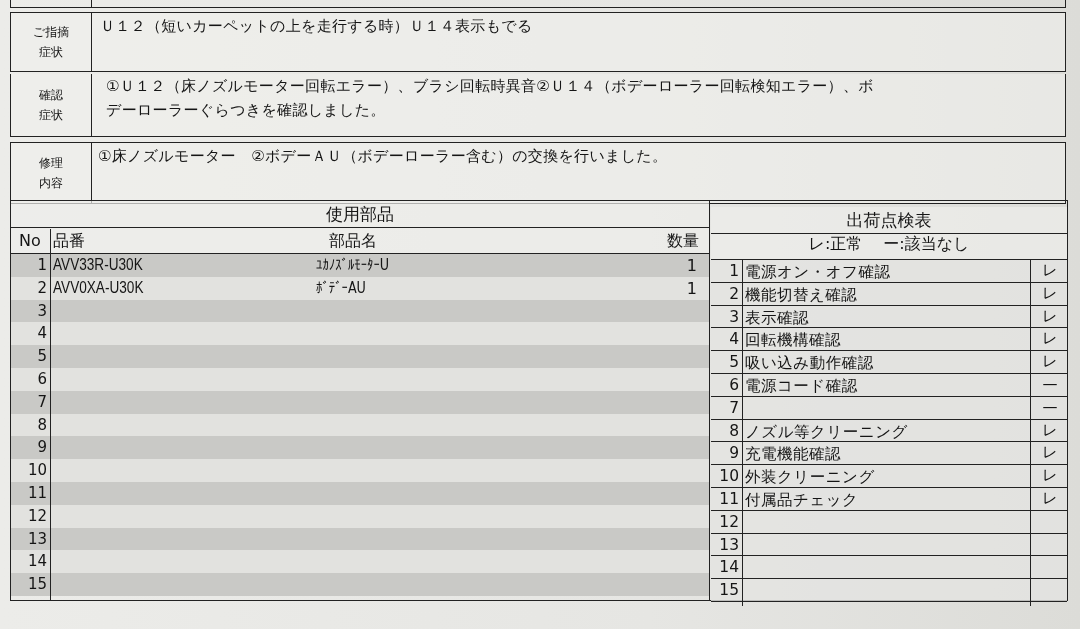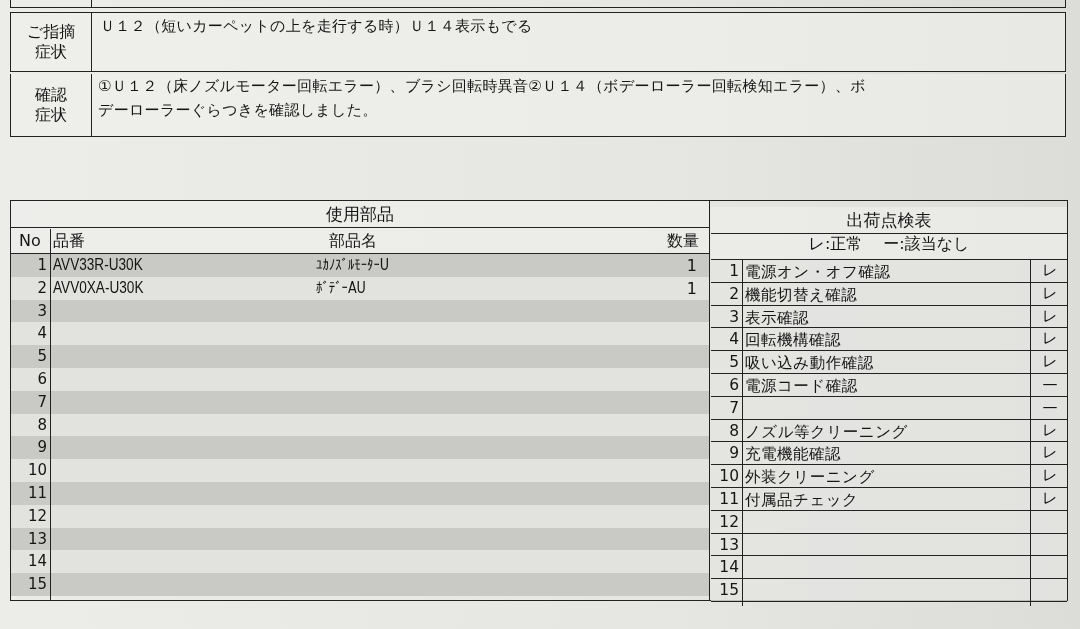--- a/index.html
+++ b/index.html
@@ -8,21 +8,21 @@
     background: #e9e9e6;
     font-family: "DejaVu Sans", "Liberation Sans", sans-serif;
     color: #151515;
     position: relative;
   }
   .page { position: absolute; inset: 0; background: linear-gradient(90deg, #ecece9 0%, #e6e6e3 60%, #dcdcd8 100%); }
   .topbox { position: absolute; left: 10px; top: -2px; width: 1054px; height: 9px; border: 1.5px solid #222; border-top: none; }
   .topbox .div { position: absolute; left: 80px; top: 0; bottom: 0; border-left: 1.5px solid #222; }
 
   .infobox { position: absolute; left: 10px; width: 1054px; border: 1.5px solid #222; background: rgba(240,240,237,0.6); display: flex; }
-  .infobox .label { width: 80px; border-right: 1.5px solid #222; display: flex; flex-direction: column; align-items: center; justify-content: center; font-size: 16px; line-height: 20px; }
+  .infobox .label { width: 80px; border-right: 1.5px solid #222; display: flex; flex-direction: column; align-items: center; justify-content: center; font-size: 12px; line-height: 20px; }
   .infobox .content { flex: 1; padding: 0 8px; font-size: 15px; line-height: 27px; display: flex; flex-direction: column; justify-content: flex-start; letter-spacing: 0.3px; }
 
   .tables { position: absolute; left: 10px; top: 200px; width: 1056px; height: 399px; border: 1.5px solid #222; }
   .parts { position: absolute; left: 0; top: 0; width: 698px; height: 100%; border-right: 1.5px solid #222; }
   .checks { position: absolute; left: 700px; top: 0; width: 356px; height: 100%; margin-top: 6px; }
 
   .hdr-title { height: 26px; border-bottom: 1.5px solid #222; display: flex; align-items: center; justify-content: center; font-size: 17px; background: rgba(238,238,235,0.7); }
   .col-hdr { height: 25px; border-bottom: 1.5px solid #222; position: relative; font-size: 16px; background: rgba(238,238,235,0.7); }
   .col-hdr span { position: absolute; top: 3px; }
 
@@ -60,26 +60,35 @@
     <div class="content">
       <span>Ｕ１２（短いカーペットの上を走行する時）Ｕ１４表示もでる</span>
     </div>
   </div>
 
   <div class="infobox" style="top:74px;height:62px;border-top:none;">
     <div class="label">
       <span>確認</span>
       <span>症状</span>
     </div>
-    <div class="content" style="padding-left:6px;line-height:24px;">
+    <div class="content" style="padding-left:6px;line-height:24px;margin-left:8px;">
       <span>①Ｕ１２（床ノズルモーター回転エラー）、ブラシ回転時異音②Ｕ１４（ボデーローラー回転検知エラー）、ボ</span>
       <span>デーローラーぐらつきを確認しました。</span>
     </div>
   </div>
 
+  <div class="infobox" style="top:142px;height:60px;">
+    <div class="label">
+      <span>修理</span>
+      <span>内容</span>
+    </div>
+    <div class="content" style="padding-left:6px;">
+      <span>①床ノズルモーター　②ボデーＡＵ（ボデーローラー含む）の交換を行いました。</span>
+    </div>
+  </div>
 
   <div class="tables">
 
     <div class="parts">
       <div class="hdr-title">使用部品</div>
       <div class="col-hdr">
         <span style="left:8px;">No</span>
         <span style="left:42px;">品番</span>
         <span style="left:318px;">部品名</span>
         <span style="right:10px;text-align:center;">数量</span>

